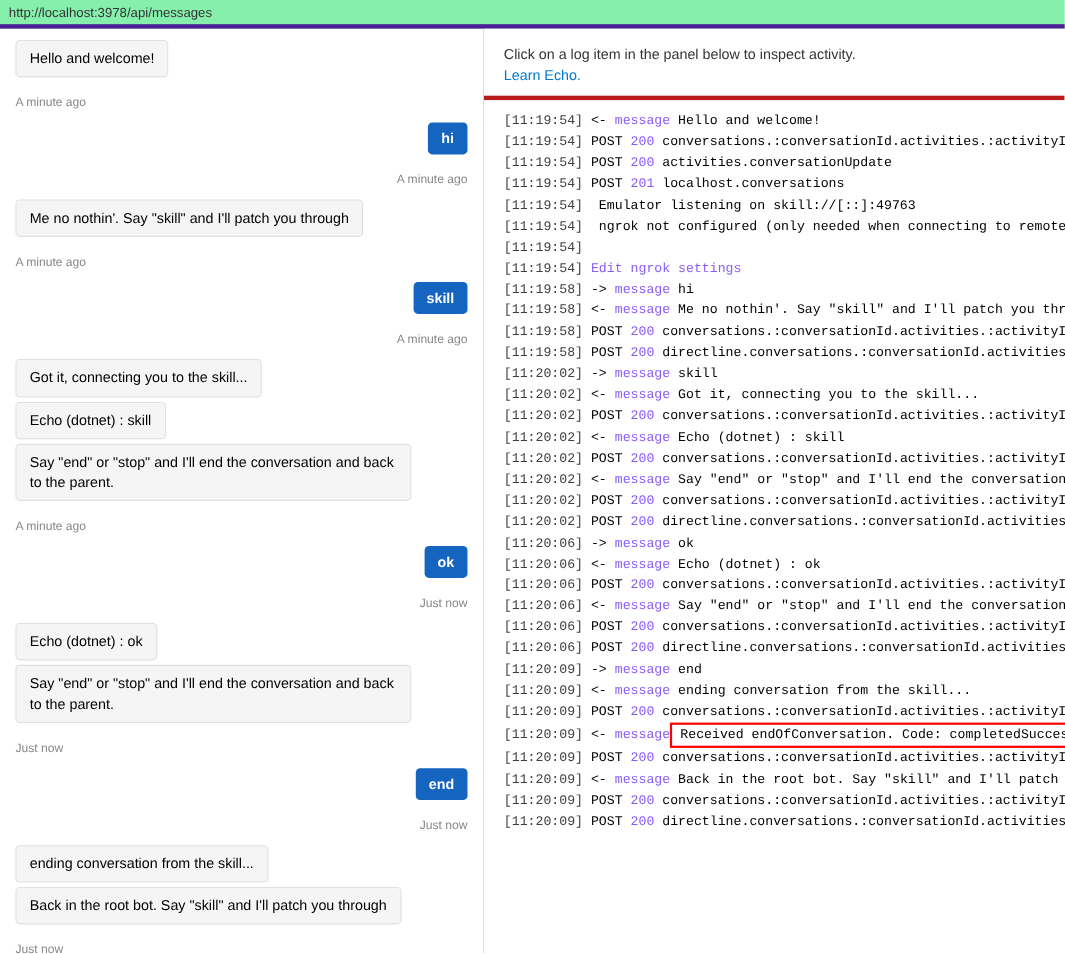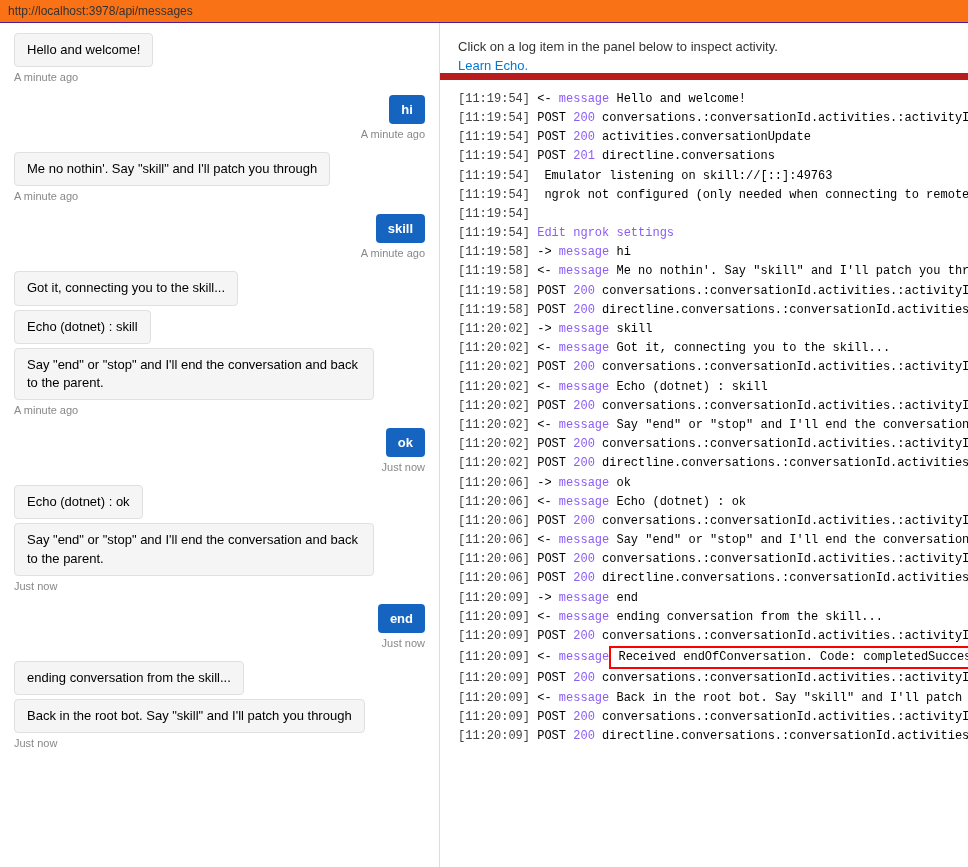--- a/index.html
+++ b/index.html
@@ -1,20 +1,20 @@
 <!DOCTYPE html>
 <html><head>
   <meta charset="utf-8">
   <style>
     * { box-sizing: border-box; margin: 0; padding: 0; }
     body { font-family: 'Segoe UI', Arial, sans-serif; font-size: 13px; background: #fff; display: flex; flex-direction: column; height: 867px; overflow: hidden; }
 
     .top-bar {
-      background: #f97316;
-      border-bottom: 1px solid #4c1d95;
+      background: #86efac;
+      border-bottom: 4px solid #4c1d95;
       padding: 4px 8px;
       font-size: 12px;
       color: #333;
       flex-shrink: 0;
     }
 
     .main-area {
       display: flex;
       flex: 1;
       overflow: hidden;
@@ -62,40 +62,40 @@
       padding: 7px 12px;
       font-size: 13px;
       font-weight: 600;
       min-width: 36px;
       text-align: center;
     }
 
     .timestamp {
       font-size: 11px;
       color: #888;
-      margin-top: 4px;
+      margin-top: 17px;
       margin-bottom: 8px;
     }
 
     .timestamp-right {
       text-align: right;
     }
 
     
     .log-panel {
       flex: 1;
       display: flex;
       flex-direction: column;
       overflow: hidden;
       background: #fff;
     }
 
     .inspect-header {
-      padding: 14px 18px 0;
-      border-bottom: 7px solid #b91c1c;
+      padding: 14px 18px 11px;
+      border-bottom: 4px solid #b91c1c;
       flex-shrink: 0;
     }
 
     .inspect-header p {
       font-size: 13px;
       color: #333;
       line-height: 1.6;
     }
 
     .learn-more {
@@ -205,21 +205,21 @@
 
   <div class="log-panel">
     <div class="inspect-header">
       <p>Click on a log item in the panel below to inspect activity.</p>
       <a class="learn-more" href="#">Learn Echo.</a>
     </div>
     <div class="log-area" id="log-area">
     <div class="log-line"><span class="log-time">[11:19:54] </span><span class="log-direction">&lt;- </span><a class="log-link" href="#">message</a><span class="log-text"> Hello and welcome!</span></div>
         <div class="log-line"><span class="log-time">[11:19:54] </span><span class="log-direction">POST </span><a class="log-link" href="#">200</a><span class="log-text"> conversations.:conversationId.activities.:activityId</span></div>
         <div class="log-line"><span class="log-time">[11:19:54] </span><span class="log-direction">POST </span><a class="log-link" href="#">200</a><span class="log-text"> activities.conversationUpdate</span></div>
-        <div class="log-line"><span class="log-time">[11:19:54] </span><span class="log-direction">POST </span><a class="log-link" href="#">201</a><span class="log-text"> directline.conversations</span></div>
+        <div class="log-line"><span class="log-time">[11:19:54] </span><span class="log-direction">POST </span><a class="log-link" href="#">201</a><span class="log-text"> localhost.conversations</span></div>
         <div class="log-line"><span class="log-time">[11:19:54] </span><span class="log-text"> Emulator listening on skill://[::]:49763</span></div>
         <div class="log-line"><span class="log-time">[11:19:54] </span><span class="log-text"> ngrok not configured (only needed when connecting to remotely hoste</span></div>
         <div class="log-line"><span class="log-time">[11:19:54] </span></div>
         <div class="log-line"><span class="log-time">[11:19:54] </span><a class="log-link" href="#">Edit ngrok settings</a></div>
         <div class="log-line"><span class="log-time">[11:19:58] </span><span class="log-direction">-&gt; </span><a class="log-link" href="#">message</a><span class="log-text"> hi</span></div>
         <div class="log-line"><span class="log-time">[11:19:58] </span><span class="log-direction">&lt;- </span><a class="log-link" href="#">message</a><span class="log-text"> Me no nothin'. Say "skill" and I'll patch you thro...</span></div>
         <div class="log-line"><span class="log-time">[11:19:58] </span><span class="log-direction">POST </span><a class="log-link" href="#">200</a><span class="log-text"> conversations.:conversationId.activities.:activityId</span></div>
         <div class="log-line"><span class="log-time">[11:19:58] </span><span class="log-direction">POST </span><a class="log-link" href="#">200</a><span class="log-text"> directline.conversations.:conversationId.activities</span></div>
         <div class="log-line"><span class="log-time">[11:20:02] </span><span class="log-direction">-&gt; </span><a class="log-link" href="#">message</a><span class="log-text"> skill</span></div>
         <div class="log-line"><span class="log-time">[11:20:02] </span><span class="log-direction">&lt;- </span><a class="log-link" href="#">message</a><span class="log-text"> Got it, connecting you to the skill...</span></div>

